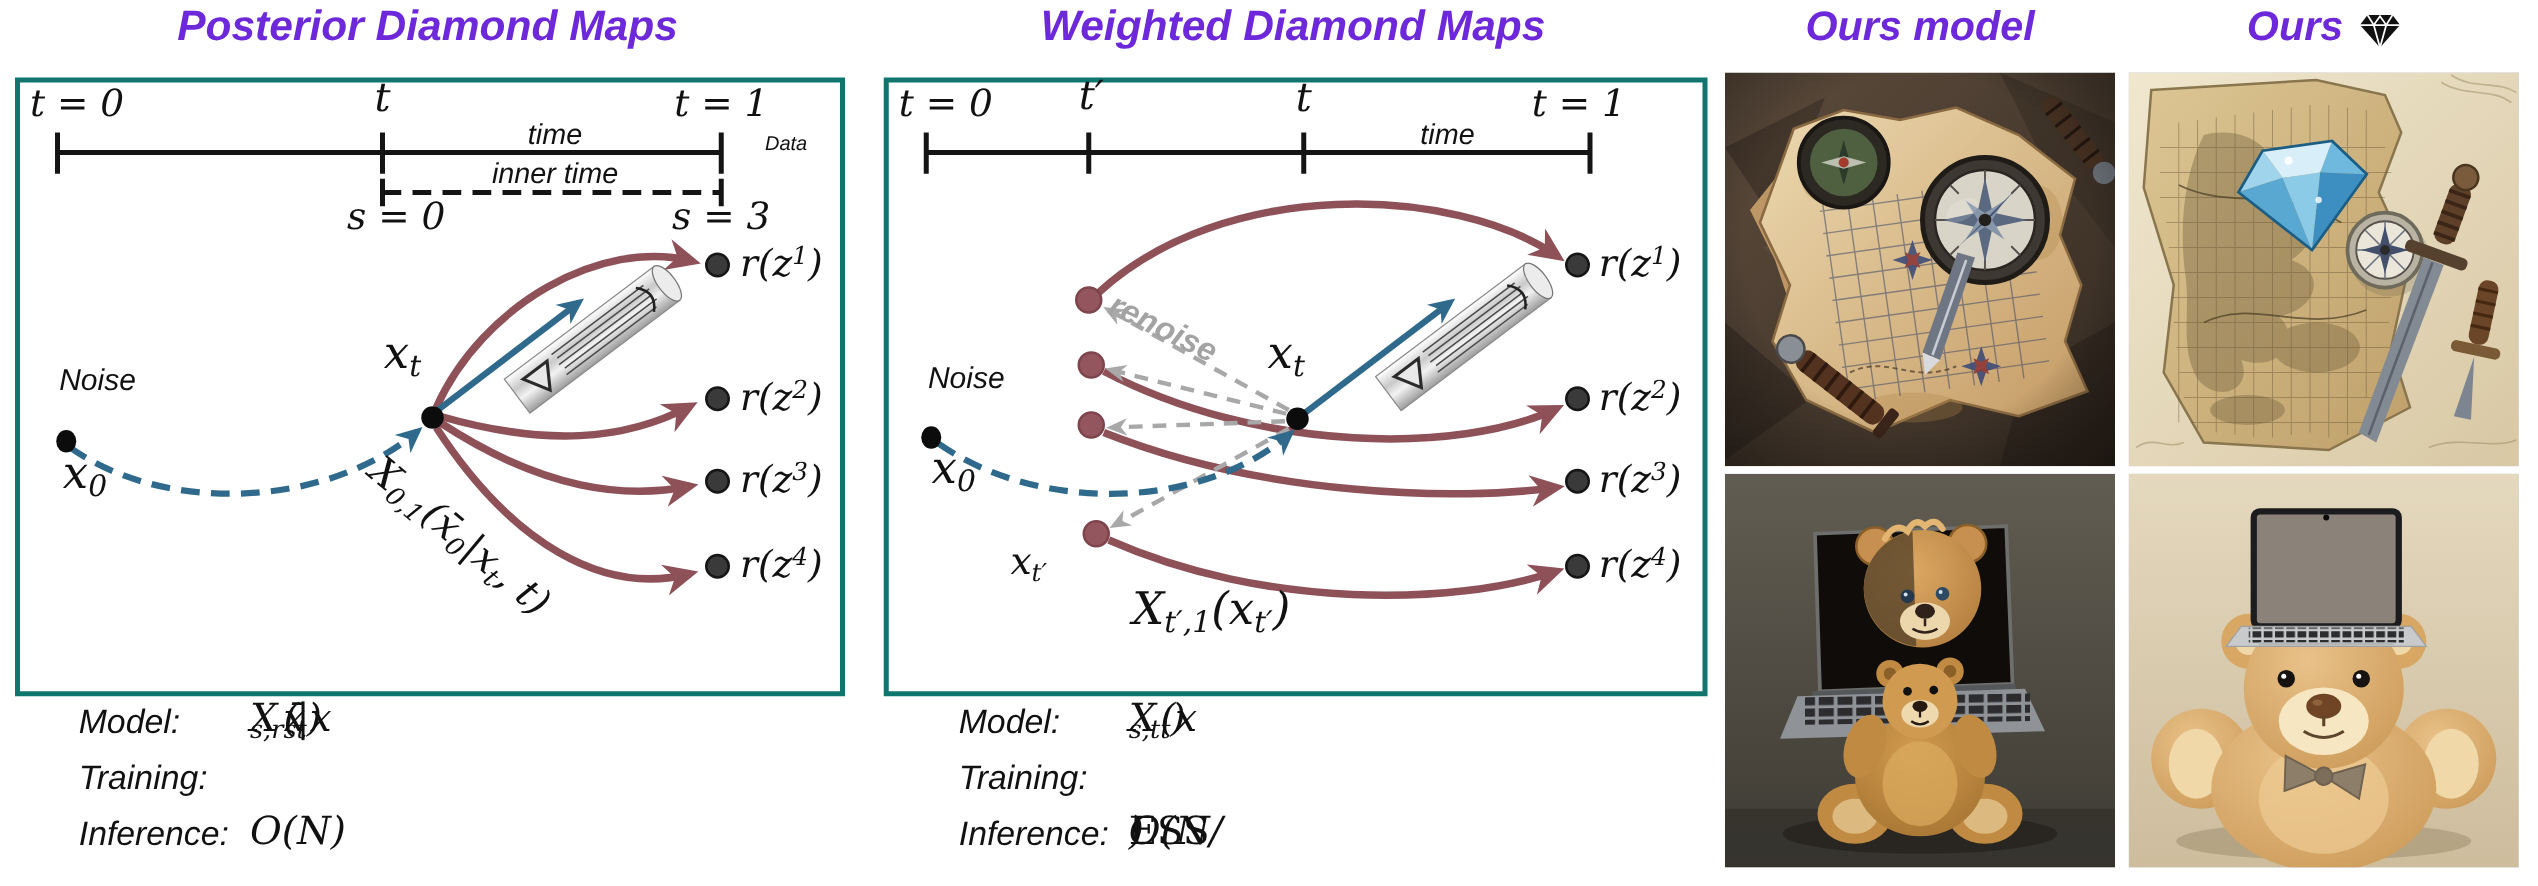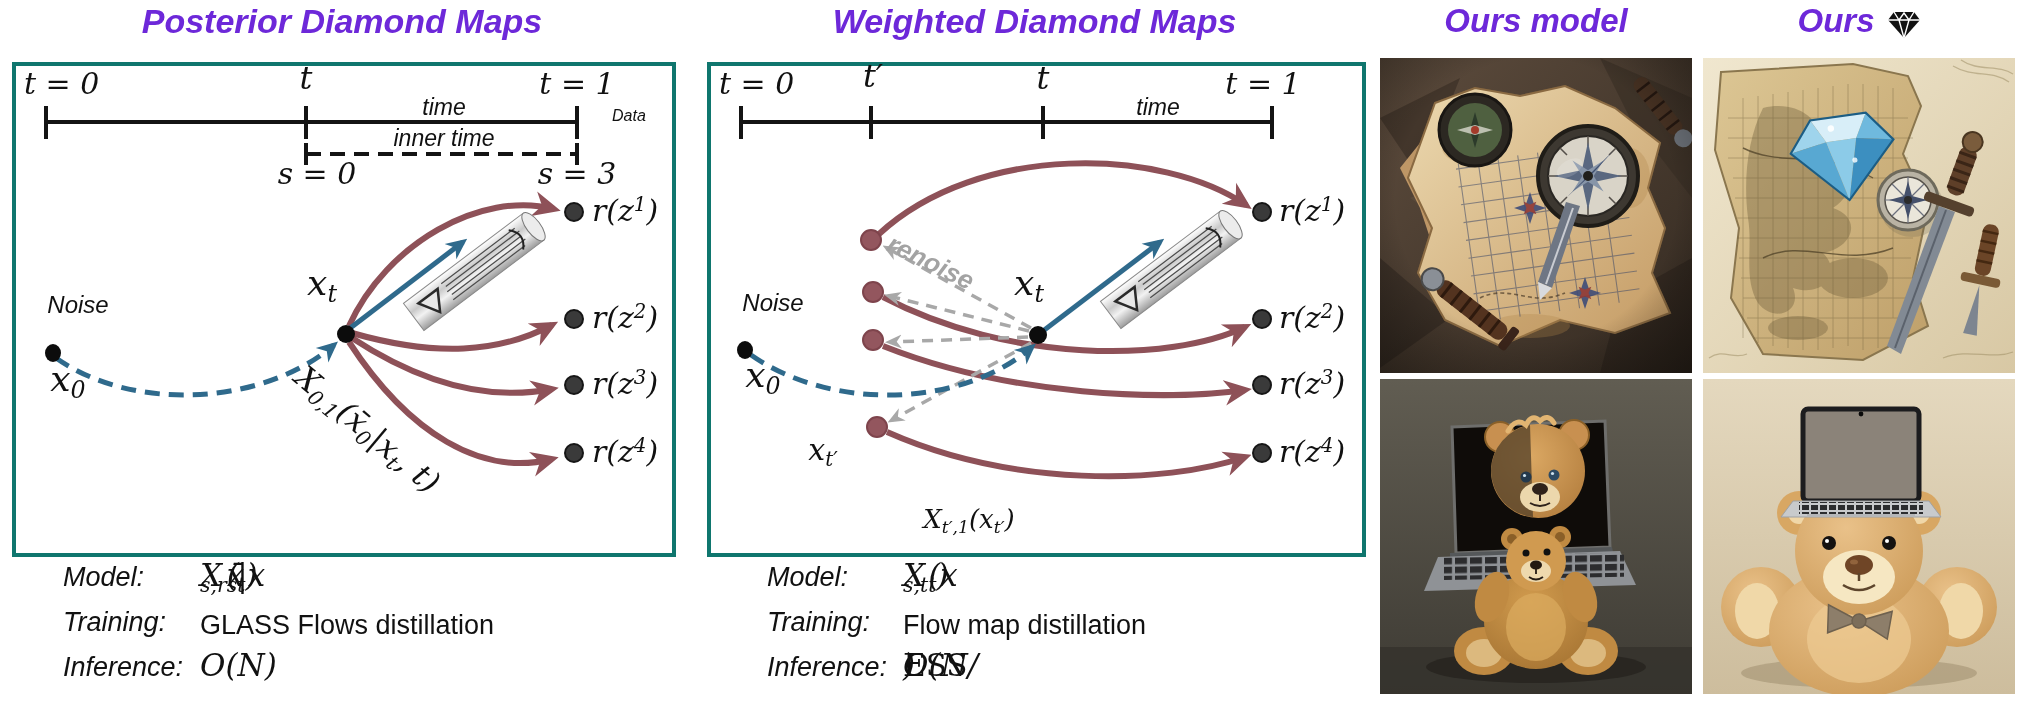--- a/index.html
+++ b/index.html
@@ -191,45 +191,43 @@
   <div class="lab sansi ctr" style="left:447px;top:29px;font-size:23px">time</div>
   <div class="lab sansi ctr" style="left:62px;top:224px;font-size:24px">Noise</div>
   <div class="lab math ctr" style="left:52px;top:290px;font-size:36px"><span>x</span><sub>0</sub></div>
   <div class="lab math ctr" style="left:318px;top:198px;font-size:36px"><span>x</span><sub>t</sub></div>
   <div class="lab renoise" style="left:184px;top:164px;font-size:26px">renoise</div>
   <div class="lab math ctr" style="left:112px;top:368px;font-size:30px"><span>x</span><sub>t′</sub></div>
   <div class="lab math" style="left:568px;top:128px;font-size:30px"><span>r(z</span><sup>1</sup><span>)</span></div>
   <div class="lab math" style="left:568px;top:235px;font-size:30px"><span>r(z</span><sup>2</sup><span>)</span></div>
   <div class="lab math" style="left:568px;top:301px;font-size:30px"><span>r(z</span><sup>3</sup><span>)</span></div>
   <div class="lab math" style="left:568px;top:369px;font-size:30px"><span>r(z</span><sup>4</sup><span>)</span></div>
-  <div class="lab math ctr" style="left:258px;top:440px;font-size:26px"><span>X</span><sub>t′,1</sub><span>(x</span><sub>t′</sub><span>)</span></div>
+  <div class="lab math ctr" style="left:258px;top:403px;font-size:36px"><span>X</span><sub>t′,1</sub><span>(x</span><sub>t′</sub><span>)</span></div>
 </div>
 
 <div class="irow" style="left:12px;top:562px;width:660px">
   <span class="ilab" style="left:51px">Model:</span>
   <span class="ival math" style="left:188px;top:-5px"><span>X</span><sub>s,r</sub><span>(</span><span>x̄</span><sub>s</sub><span>|x</span><sub>t</sub><span>)</span></span>
 </div>
 <div class="irow" style="left:12px;top:607px;width:660px">
   <span class="ilab" style="left:51px">Training:</span>
-  <span class="ival-s" style="left:188px">GLASS Flows distillation</span>
 </div>
 <div class="irow" style="left:12px;top:652px;width:660px">
   <span class="ilab" style="left:51px">Inference:</span>
   <span class="ival math" style="left:188px;top:-5px">
       <span>O(N)</span>
     </span>
 </div>
 
 <div class="irow" style="left:707px;top:562px;width:655px">
   <span class="ilab" style="left:60px">Model:</span>
   <span class="ival math" style="left:196px;top:-5px"><span>X</span><sub>s,t</sub><span>(x</span><sub>t</sub><span>)</span></span>
 </div>
 <div class="irow" style="left:707px;top:607px;width:655px">
   <span class="ilab" style="left:60px">Training:</span>
-  <span class="ival-s" style="left:196px">Flow map distillation</span>
 </div>
 <div class="irow" style="left:707px;top:652px;width:655px">
   <span class="ilab" style="left:60px">Inference:</span>
   <span class="ival math" style="left:196px;top:-5px">
       <span>O(N/</span>
       <span class="rm">ESS</span>
       <span>)</span>
     </span>
 </div>
 

